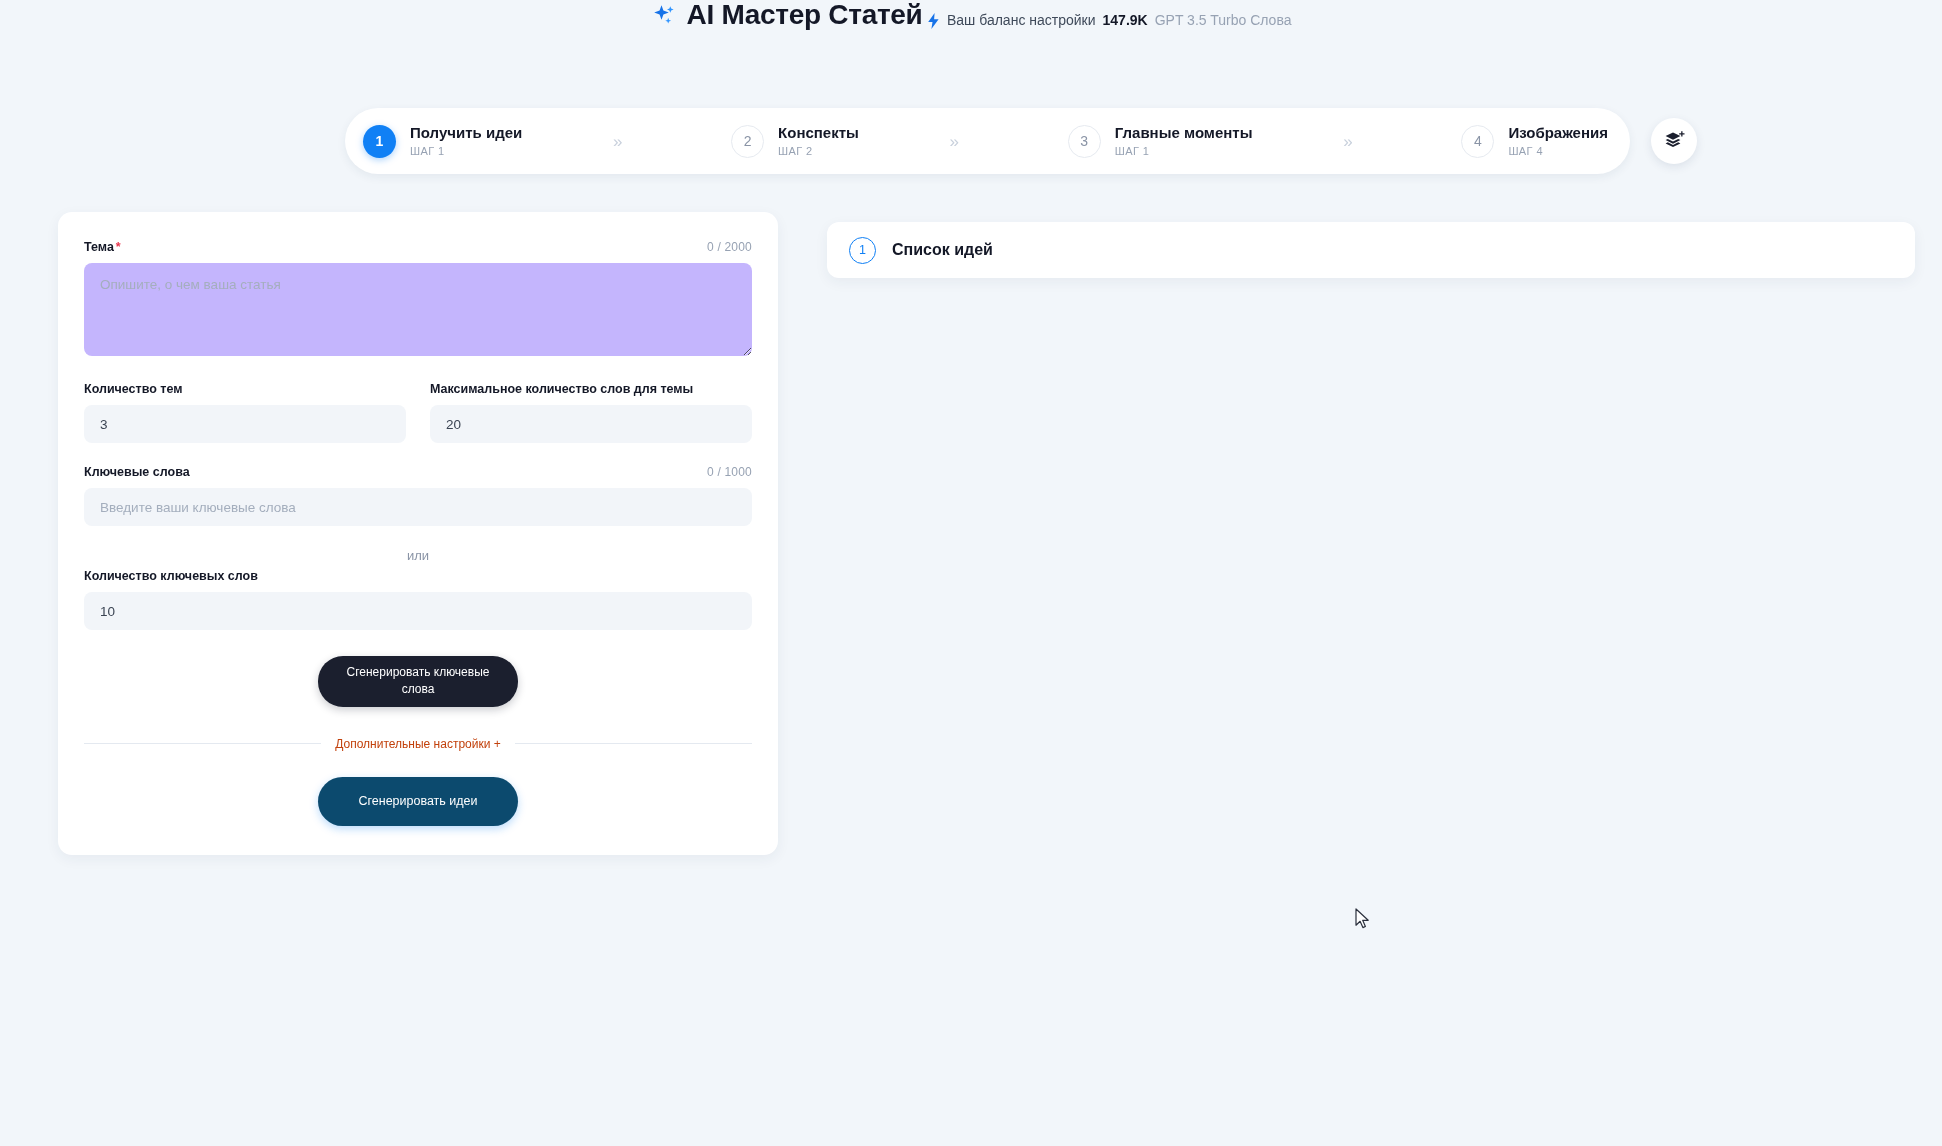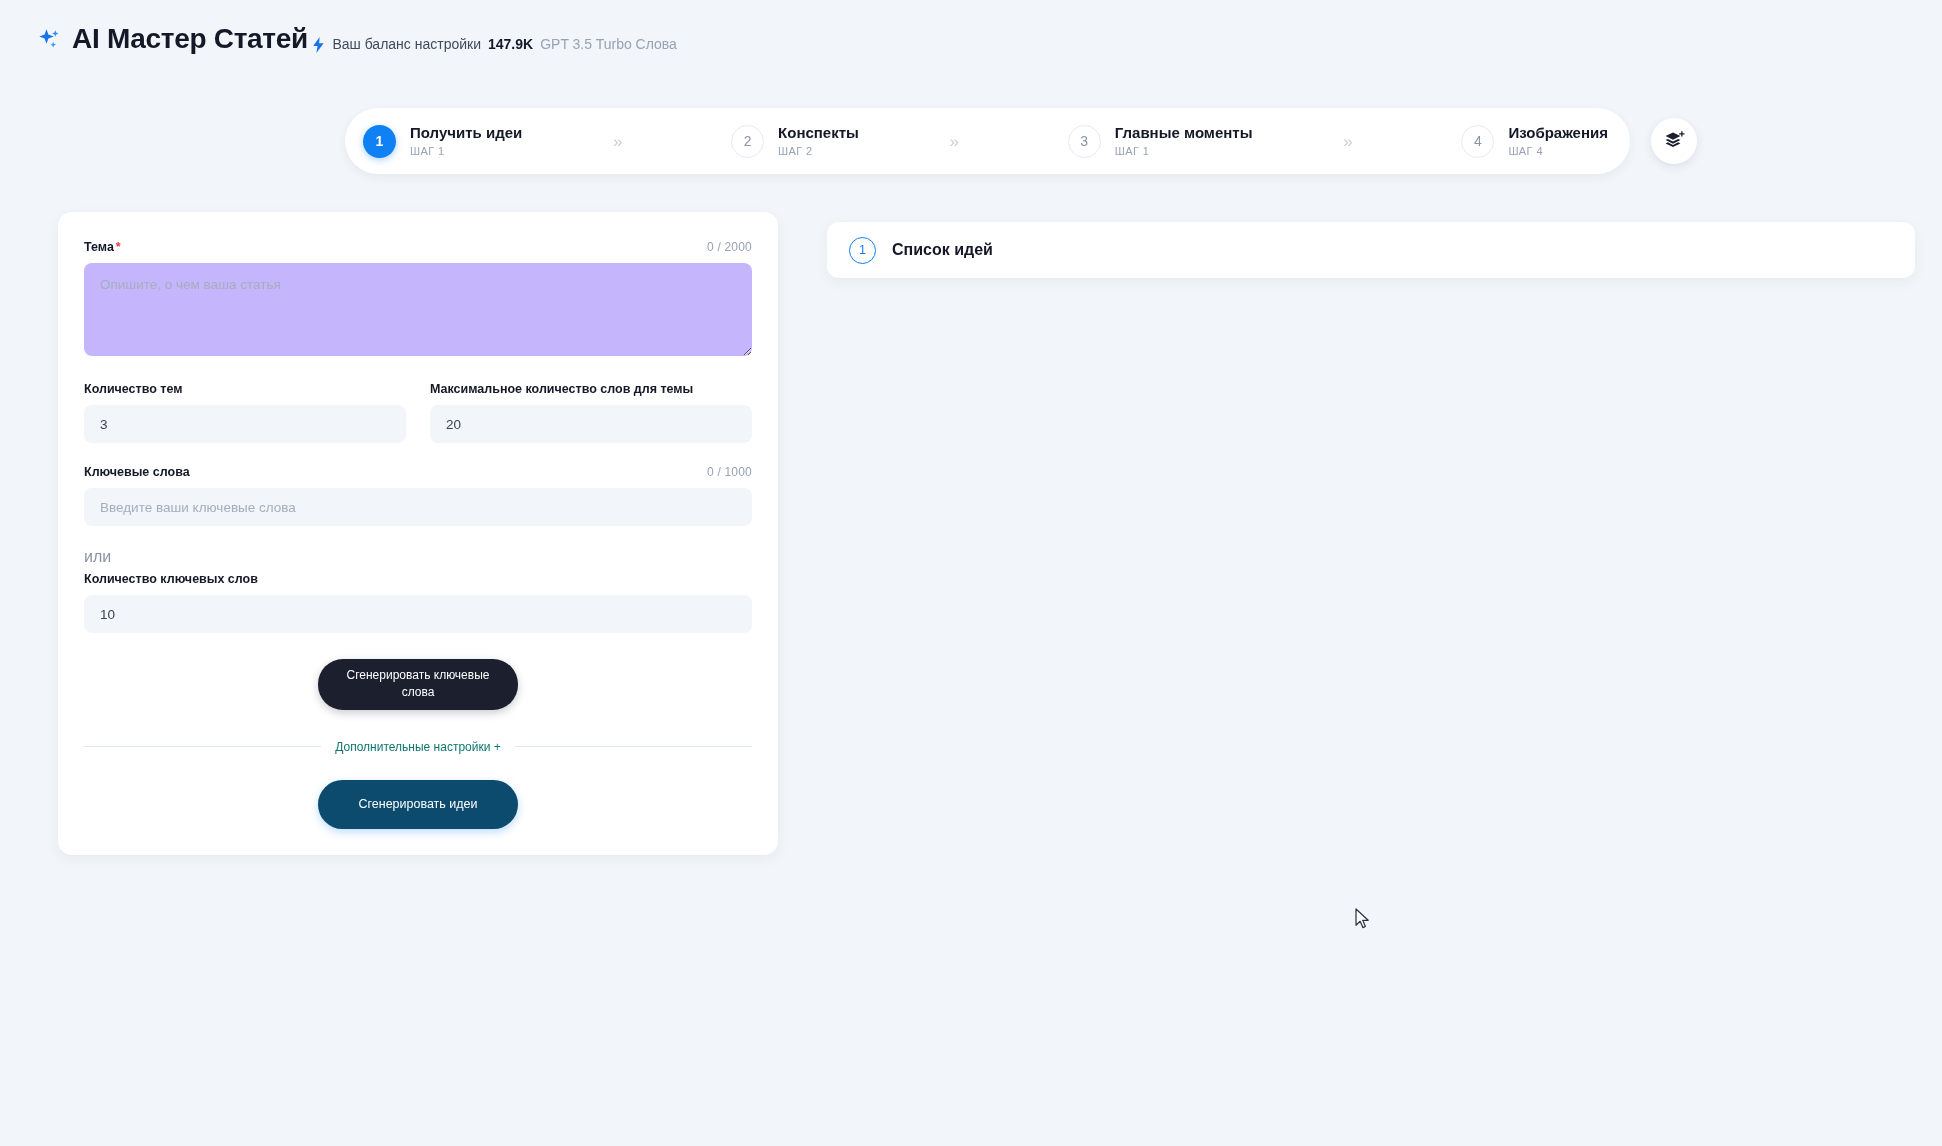--- a/index.html
+++ b/index.html
@@ -18,23 +18,21 @@
     position: relative;
     width: 1942px;
     height: 1146px;
     background: #f2f6fa;
   }
 
   
   .header {
     position: absolute;
     top: 0; left: 0; right: 0;
-    padding-top: 24px;
-    text-align: left;
-    margin-left: 36px;
+    text-align: center;
   }
 
   .app-title {
     display: inline-flex;
     align-items: center;
     gap: 10px;
     font-size: 28px;
     font-weight: 700;
     color: #141827;
     letter-spacing: -0.3px;
@@ -239,21 +237,22 @@
     font-size: 13.5px;
     font-family: "Liberation Sans", "DejaVu Sans", sans-serif;
     color: #3b4453;
     outline: none;
   }
   .input-box::placeholder { color: #a4aebd; }
 
   .kw-block { margin-top: 22px; }
 
   .or-row {
-    font-size: 16px;
+    text-align: center;
+    font-size: 13px;
     color: #8a94a6;
     margin-top: 22px;
   }
 
   .kwcount-block { margin-top: 6px; }
 
   .btn-row {
     display: flex;
     justify-content: center;
     margin-top: 26px;
@@ -280,21 +279,21 @@
     gap: 14px;
     margin-top: 30px;
   }
   .divider-row .line {
     flex: 1;
     height: 1px;
     background: #e4e9f0;
   }
   .divider-row .dtext {
     font-size: 12px;
-    color: #0f766e;
+    color: #c2410c;
     white-space: nowrap;
     cursor: pointer;
   }
 
   .btn-blue {
     width: 200px;
     min-height: 49px;
     background: #0c4a6e;
     color: #ffffff;
     border: none;

